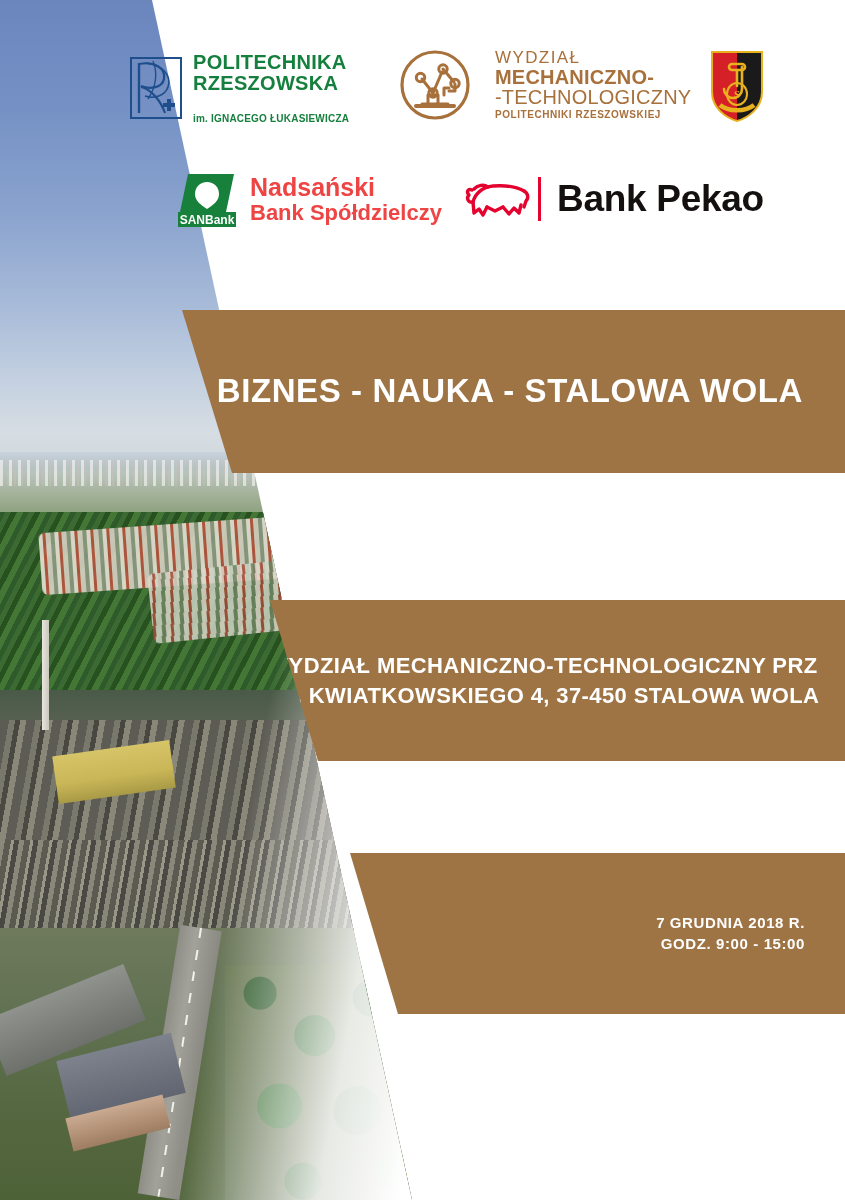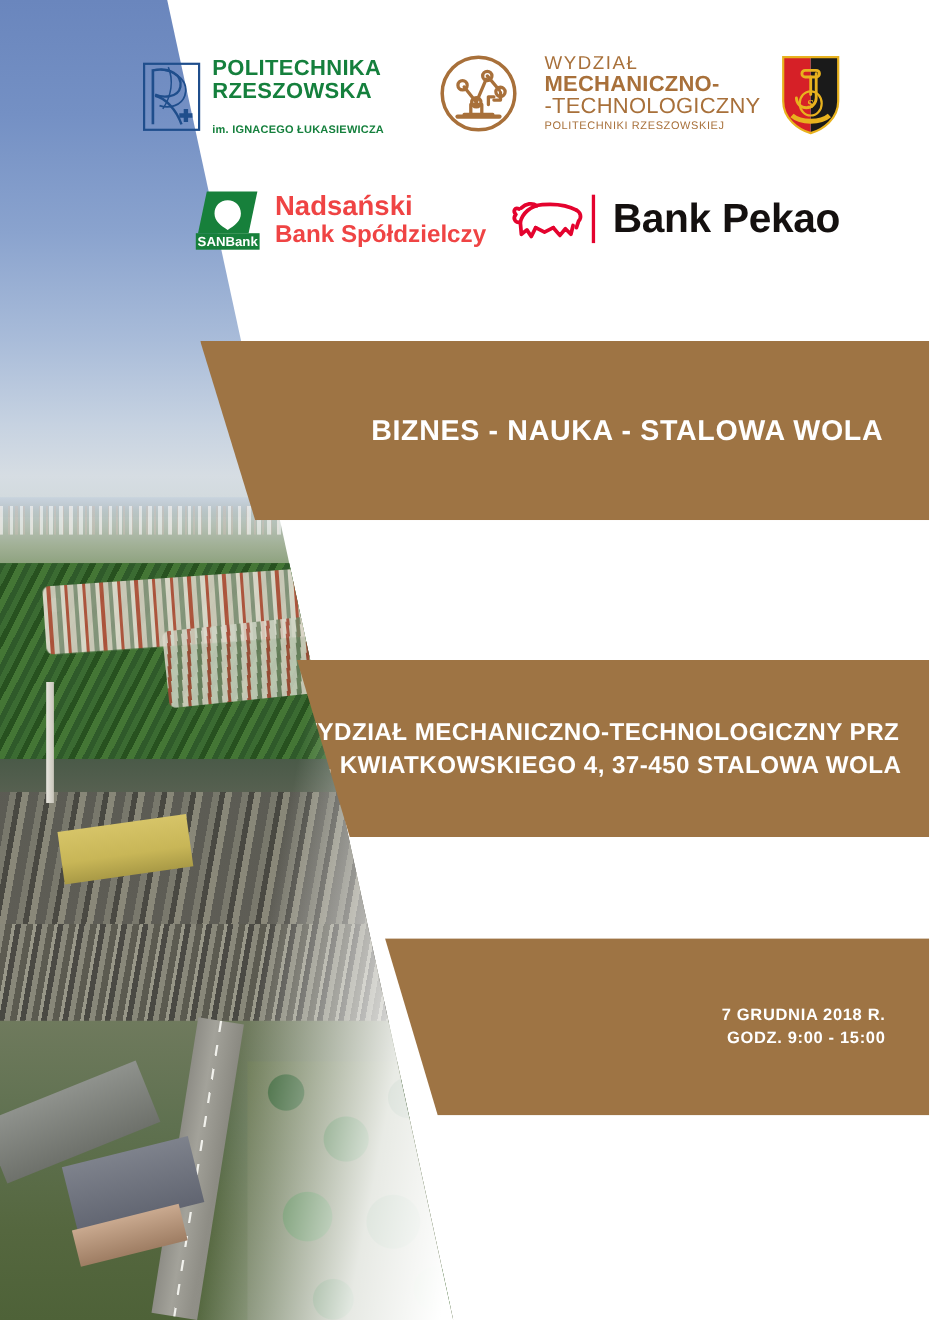--- a/index.html
+++ b/index.html
@@ -209,21 +209,21 @@
 
   .kicker {
     font-size: 21px;
     font-weight: bold;
     letter-spacing: 1.2px;
     line-height: 1.1;
     margin-bottom: 7px;
     font-stretch: condensed;
   }
   .headline {
-    font-size: 26px;
+    font-size: 33px;
     font-weight: bold;
     letter-spacing: .6px;
     line-height: 1.1;
     white-space: nowrap;
   }
   .band-line {
     font-size: 22px;
     font-weight: bold;
     letter-spacing: .4px;
     line-height: 1.33;
@@ -265,21 +265,21 @@
   .pw-t2 { font-size: 20px; font-weight: bold; letter-spacing: .3px; }
   .pw-t3 { font-size: 10px; font-weight: bold; letter-spacing: .2px; margin-top: 20px; }
 
   
   .logo-wmt { left: 398px; top: 8px; }
   .wmt-mark { width: 74px; height: 74px; margin-right: 11px; }
   .wmt-text { color: #a8703a; line-height: 1.02; margin-left: 12px; }
   .wmt-t1 { font-size: 17px; letter-spacing: 1.4px; font-weight: normal; }
   .wmt-t2 { font-size: 20px; font-weight: bold; letter-spacing: .2px; }
   .wmt-t3 { font-size: 20px; font-weight: normal; letter-spacing: .2px; }
-  .wmt-t4 { font-size: 10px; font-weight: normal; letter-spacing: .55px; margin-top: 3px; }
+  .wmt-t4 { font-size: 10px; font-weight: bold; letter-spacing: .55px; margin-top: 3px; }
 
   
   .logo-crest { left: 708px; top: 8px; }
 
   
   .logo-nb { left: 176px; top: 8px; }
   .nb-mark { width: 62px; height: 62px; margin-right: 12px; position: relative; }
   .nb-text { color: #ef4444; line-height: 1.12; }
   .nb-t1 { font-size: 25px; font-weight: bold; }
   .nb-t2 { font-size: 22px; font-weight: bold; }

